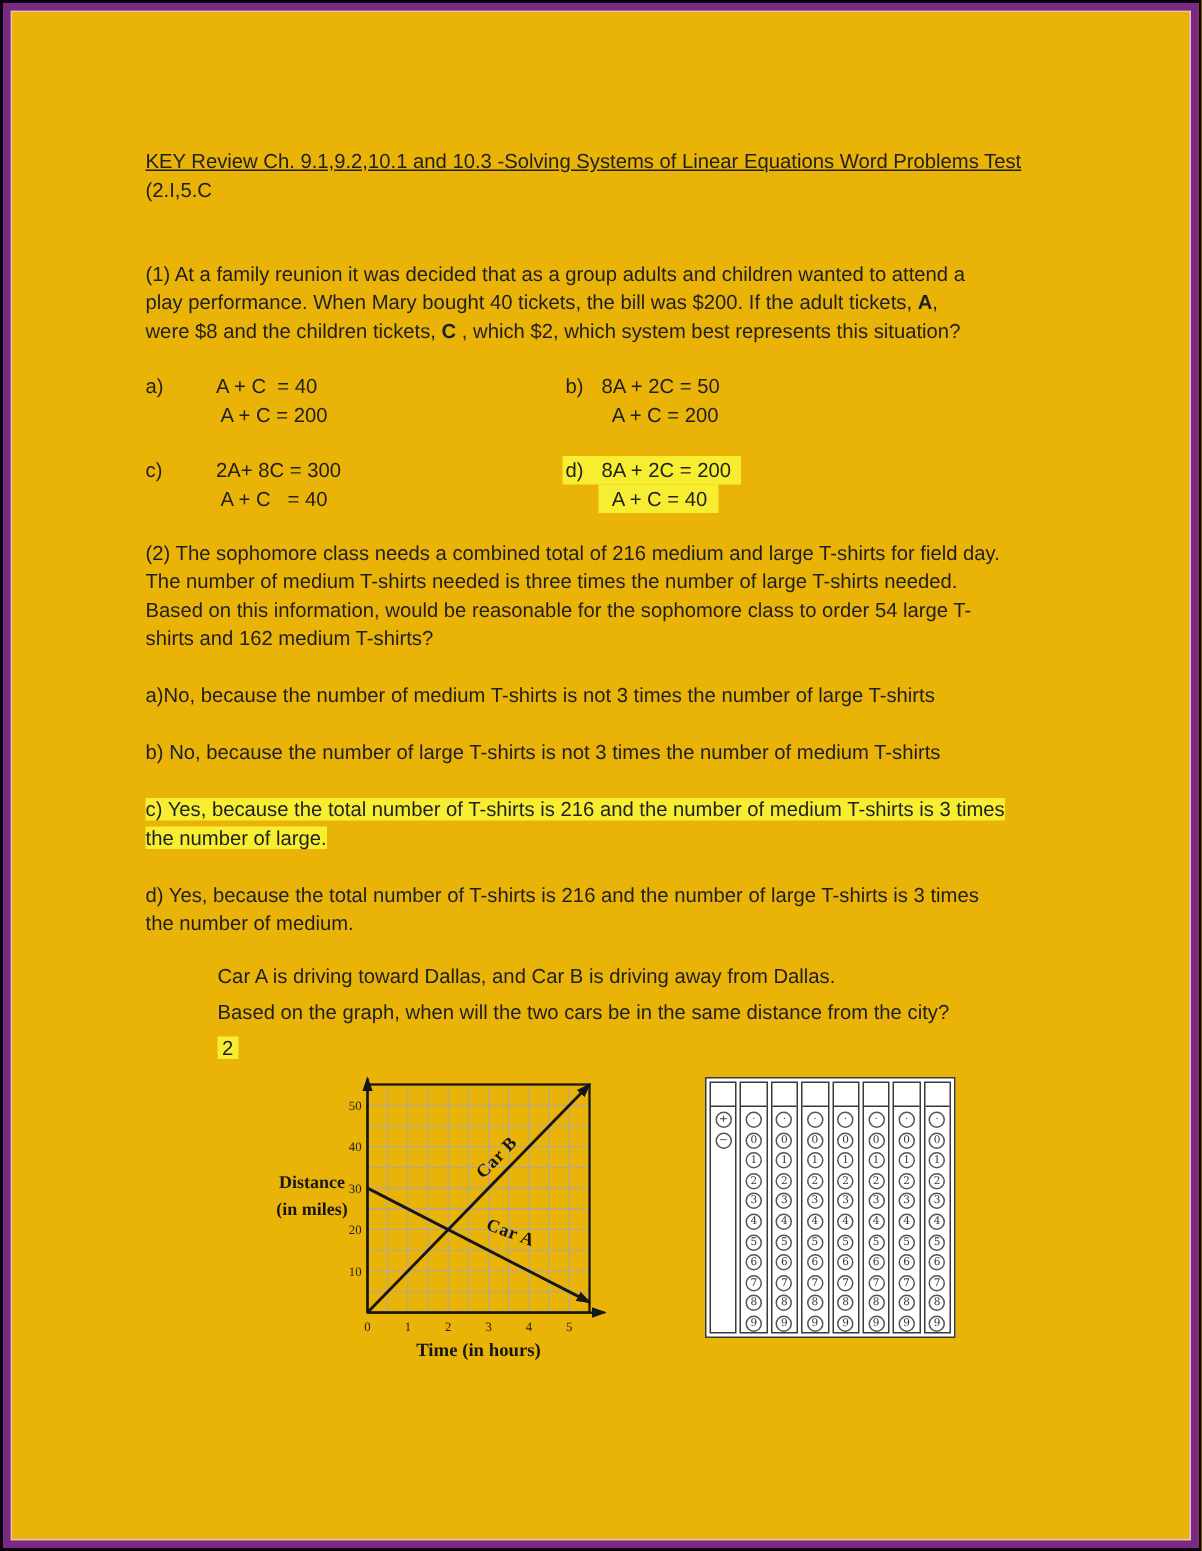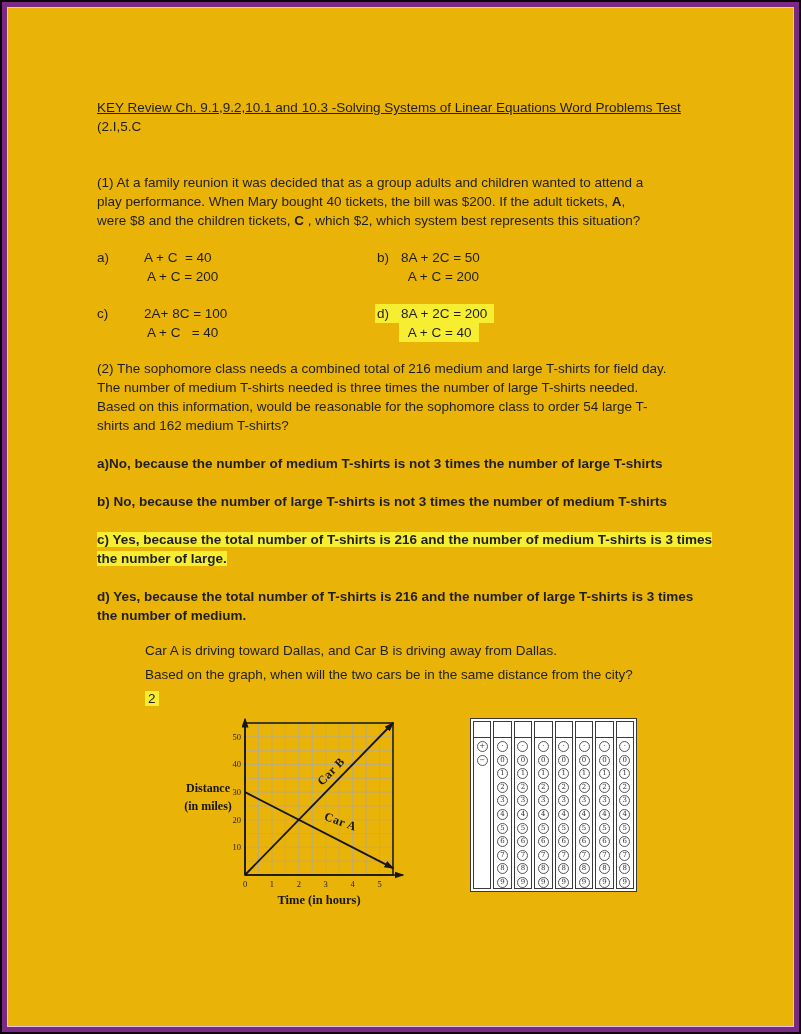--- a/index.html
+++ b/index.html
@@ -32,21 +32,21 @@
   .opt-grid{ margin-top:18px; display:grid; grid-template-columns:280px 1fr; row-gap:18px; }
   .opt-l1{ display:flex; }
   .opt-label{ width:47px; flex:none; }
   .opt.right .opt-label{ width:24px; }
   .opt-l2{ padding-left:47px; }
   .opt.right .opt-l2{ padding-left:24px; }
   .eq{ white-space:pre; }
   .opt-l1.hl{ width:fit-content; background:var(--hl); padding:0 7px 0 2px; margin-left:-2px; }
   .opt-l2 .eq.hl{ display:inline-block; background:var(--hl); padding:0 7px 0 2px; margin-left:-2px; }
 
-  .q2opt{ margin:19px 0 0 0; white-space:pre-line; max-width:640px;font-weight:bold; }
+  .q2opt{ margin:19px 0 0 0; white-space:pre-line; max-width:640px; }
   .q2opt .hl{ background:var(--hl); }
 
   .q3{ margin-top:24px; }
   .sub{ padding-left:48px; line-height:24px; }
   .sub.first{ margin-top:14px; }
   .ans-hl{ background:var(--hl); padding:0 3px; }
 
   .figure-row{ display:flex; margin-top:2px; margin-left:83px; }
   svg.graph{ flex:none; }
   svg.graph text{ font-family:"Liberation Serif", serif; }
@@ -91,21 +91,21 @@
         <div class="opt right">
           <div class="opt-l1">
             <span class="opt-label">b)</span>
             <span class="eq">8A + 2C = 50</span>
           </div>
           <div class="opt-l2"><span class="eq">  A + C = 200</span></div>
         </div>
         <div class="opt">
           <div class="opt-l1">
             <span class="opt-label">c)</span>
-            <span class="eq">2A+ 8C = 100</span>
+            <span class="eq">2A+ 8C = 300</span>
           </div>
           <div class="opt-l2"><span class="eq"> A + C   = 40</span></div>
         </div>
         <div class="opt right">
           <div class="opt-l1 hl">
             <span class="opt-label">d)</span>
             <span class="eq">8A + 2C = 200</span>
           </div>
           <div class="opt-l2"><span class="eq hl">  A + C = 40</span></div>
         </div>

